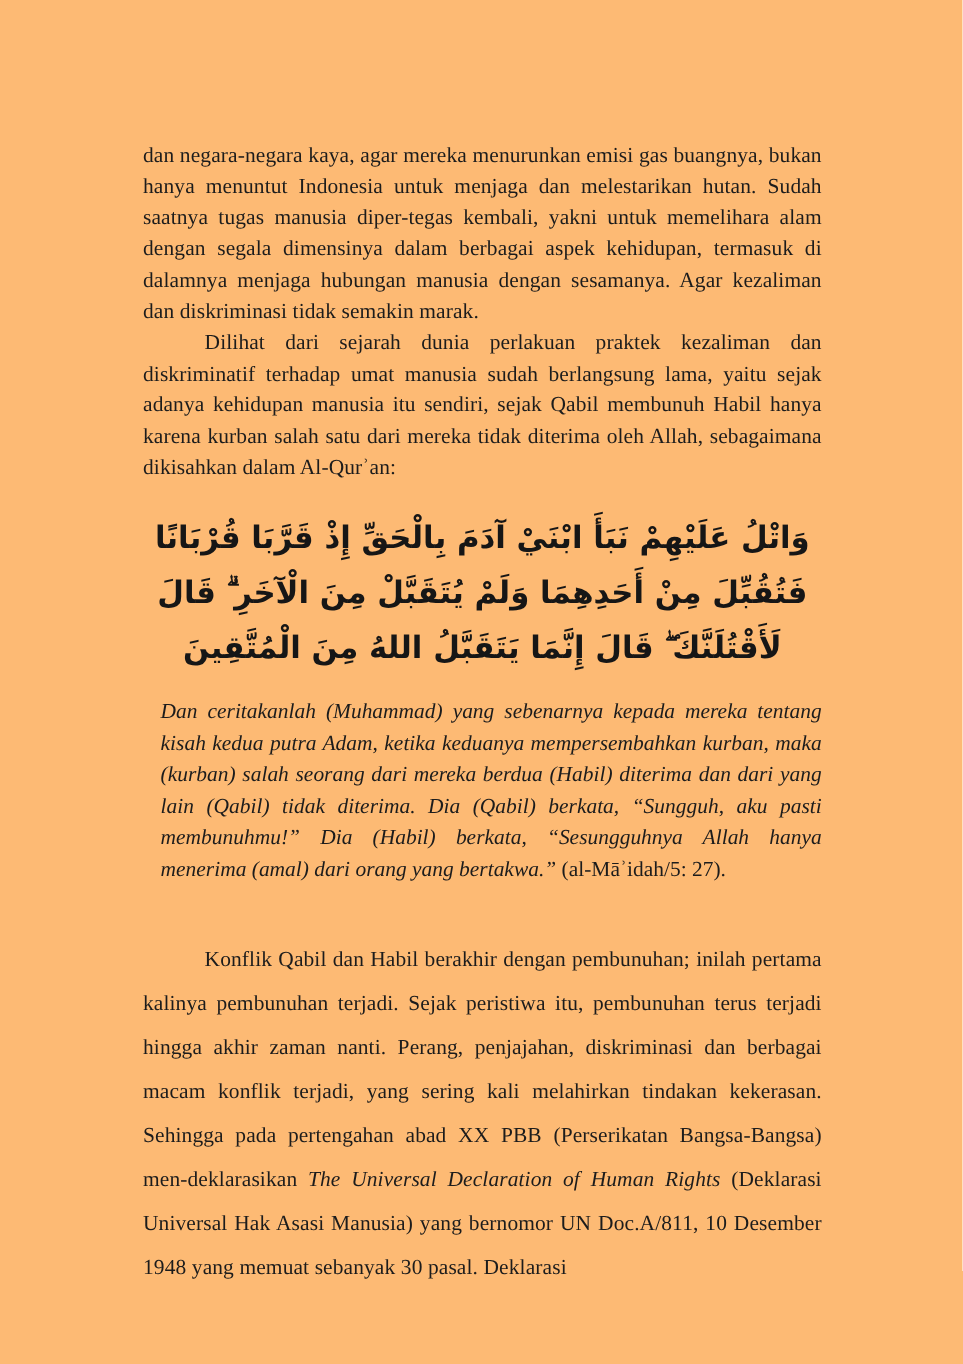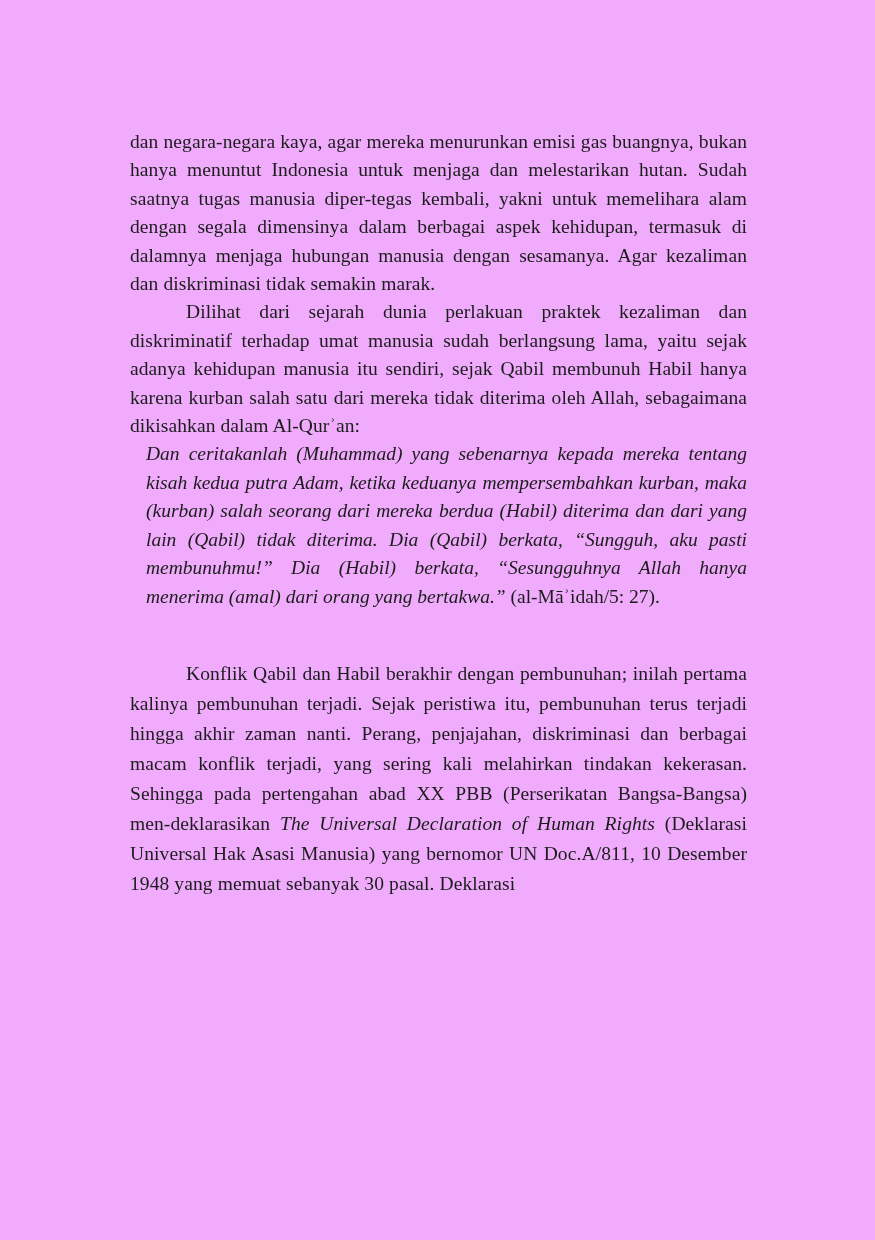--- a/index.html
+++ b/index.html
@@ -4,21 +4,21 @@
 <style>
   html, body {
     margin: 0;
     padding: 0;
     background: #ffffff;
   }
   .page {
     position: relative;
     width: 875px;
     height: 1240px;
-    background: #f0abfc;
+    background: #fdba74;
     font-family: "Liberation Serif", serif;
     color: #1c1c1c;
     overflow: hidden;
   }
   .content {
     position: absolute;
     left: 130px;
     top: 128px;
     width: 617px;
   }
@@ -42,21 +42,21 @@
     color: #161616;
   }
   p.translation {
     margin: 0 0 12px 16px;
     font-size: 19.5px;
     line-height: 28.4px;
     text-align: justify;
   }
   .trans-italic { font-style: italic; }
   .trans-cite { font-style: normal; }
-  p.para3 { line-height: 30px; margin-top: 48px; }
+  p.para3 { line-height: 40px; margin-top: 48px; }
   .em { font-style: italic; }
   .footer {
     position: absolute;
     left: 130px;
     right: 129px;
     top: 1140px;
     display: flex;
     justify-content: space-between;
     align-items: baseline;
     font-size: 17px;
@@ -68,20 +68,21 @@
 <body>
 
 <div class="page">
 
   <div class="content">
 
     <p class="body-par">dan negara-negara kaya, agar mereka menurunkan emisi gas buangnya, bukan hanya menuntut Indonesia untuk menjaga dan melestarikan hutan. Sudah saatnya tugas manusia diper-tegas kembali, yakni untuk memelihara alam dengan segala dimensinya dalam berbagai aspek kehidupan, termasuk di dalamnya menjaga hubungan manusia dengan sesamanya. Agar kezaliman dan diskriminasi tidak semakin marak.</p>
 
     <p class="body-par indent">Dilihat dari sejarah dunia perlakuan praktek kezaliman dan diskriminatif terhadap umat manusia sudah berlangsung lama, yaitu sejak adanya kehidupan manusia itu sendiri, sejak Qabil membunuh Habil hanya karena kurban salah satu dari mereka tidak diterima oleh Allah, sebagaimana dikisahkan dalam Al-Qurʾan:</p>
 
+    <div class="arabic">وَاتْلُ عَلَيْهِمْ نَبَأَ ابْنَيْ آدَمَ بِالْحَقِّ إِذْ قَرَّبَا قُرْبَانًا فَتُقُبِّلَ مِنْ أَحَدِهِمَا وَلَمْ يُتَقَبَّلْ مِنَ الْآخَرِ ۗ قَالَ لَأَقْتُلَنَّكَ ۖ قَالَ إِنَّمَا يَتَقَبَّلُ اللهُ مِنَ الْمُتَّقِينَ</div>
 
     <p class="translation"><span class="trans-italic">Dan ceritakanlah (Muhammad) yang sebenarnya kepada mereka tentang kisah kedua putra Adam, ketika keduanya mempersembahkan kurban, maka (kurban) salah seorang dari mereka berdua (Habil) diterima dan dari yang lain (Qabil) tidak diterima. Dia (Qabil) berkata, “Sungguh, aku pasti membunuhmu!” Dia (Habil) berkata, “Sesungguhnya Allah hanya menerima (amal) dari orang yang bertakwa.”</span><span class="trans-cite"> (al-Māʾidah/5: 27).</span></p>
 
     <p class="body-par indent para3"><span>Konflik Qabil dan Habil berakhir dengan pembunuhan; inilah pertama kalinya pembunuhan terjadi. Sejak peristiwa itu, pembunuhan terus terjadi hingga akhir zaman nanti. Perang, penjajahan, diskriminasi dan berbagai macam konflik terjadi, yang sering kali melahirkan tindakan kekerasan. Sehingga pada pertengahan abad XX PBB (Perserikatan Bangsa-Bangsa) men-deklarasikan </span><span class="em">The Universal Declaration of Human Rights</span><span> (Deklarasi Universal Hak Asasi Manusia) yang bernomor UN Doc.A/811, 10 Desember 1948 yang memuat sebanyak 30 pasal. Deklarasi</span></p>
 
   </div>
 
 
 </div>
 

